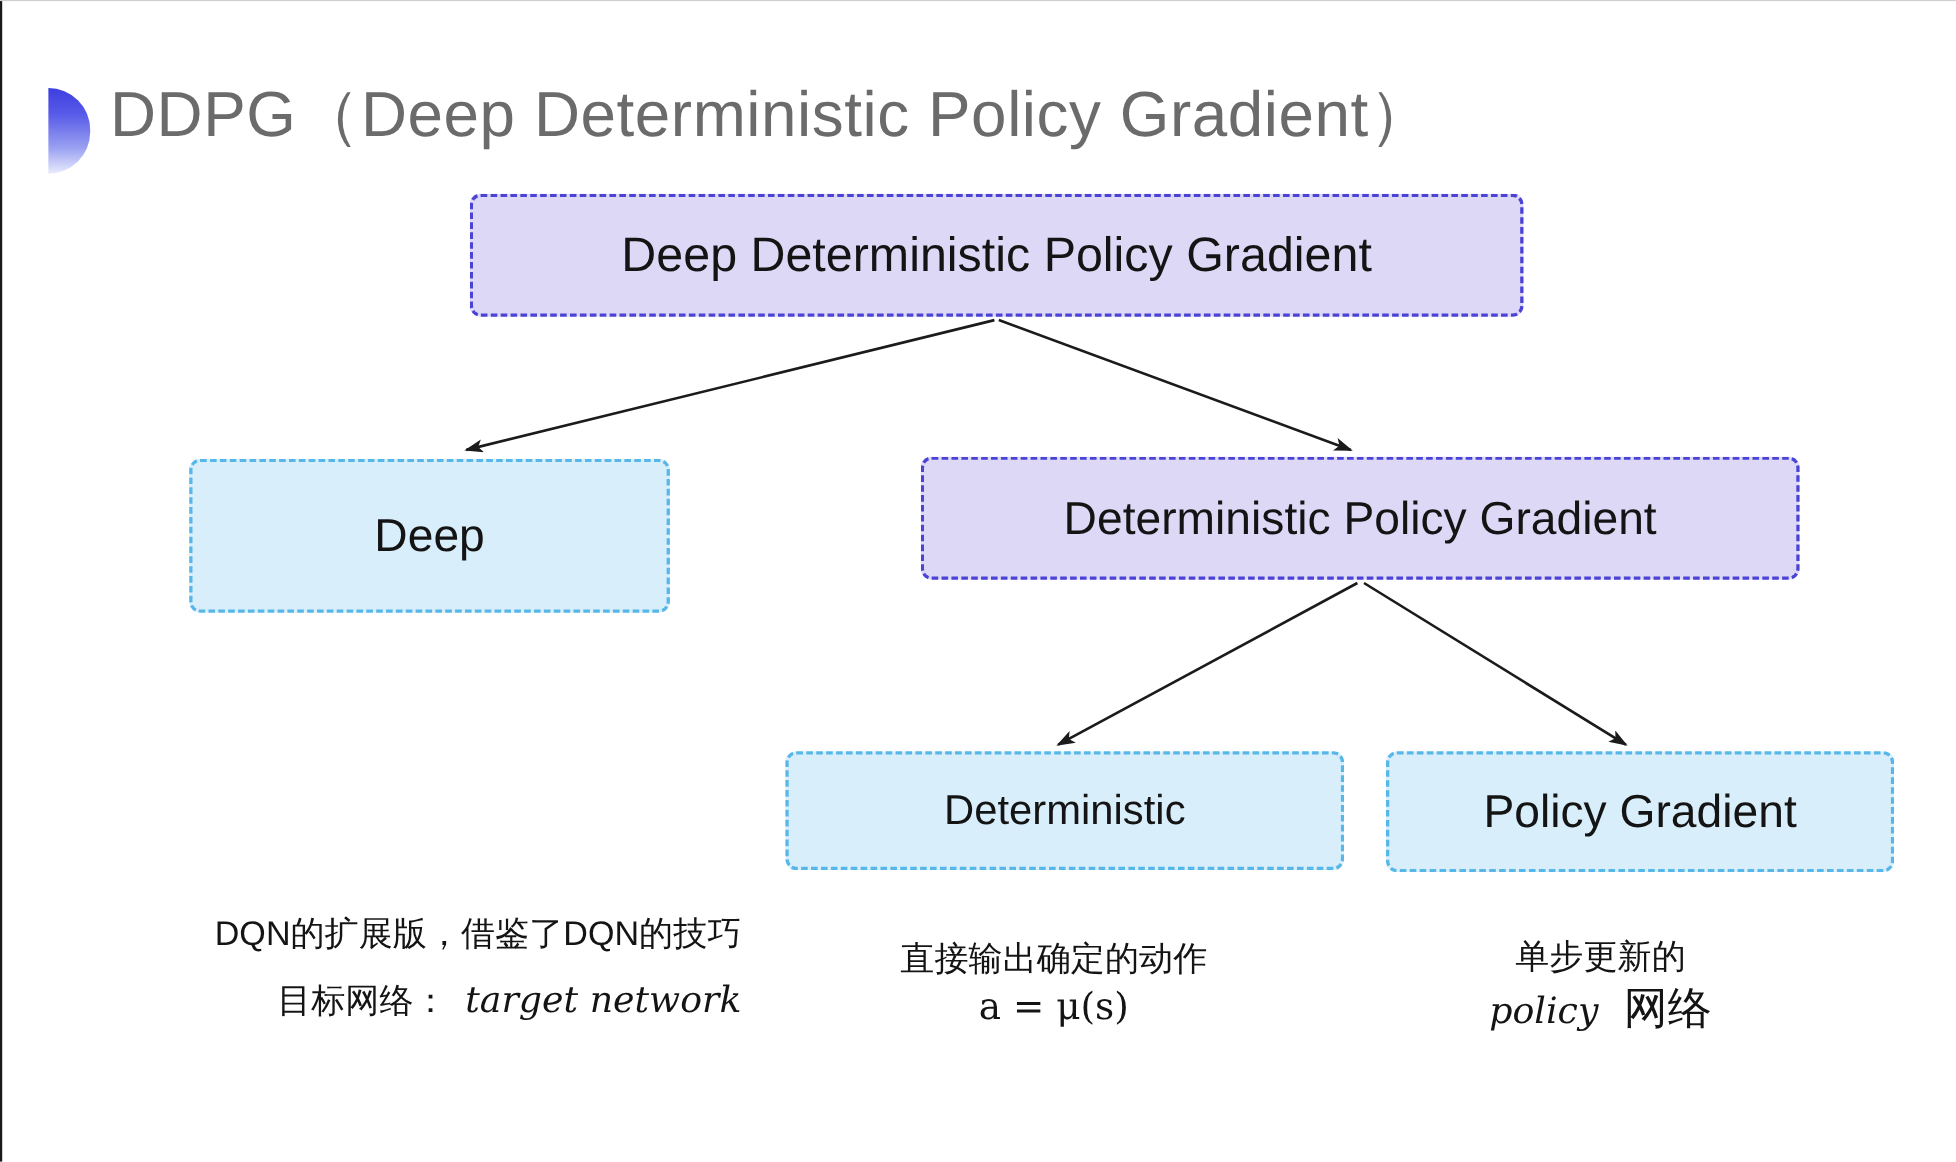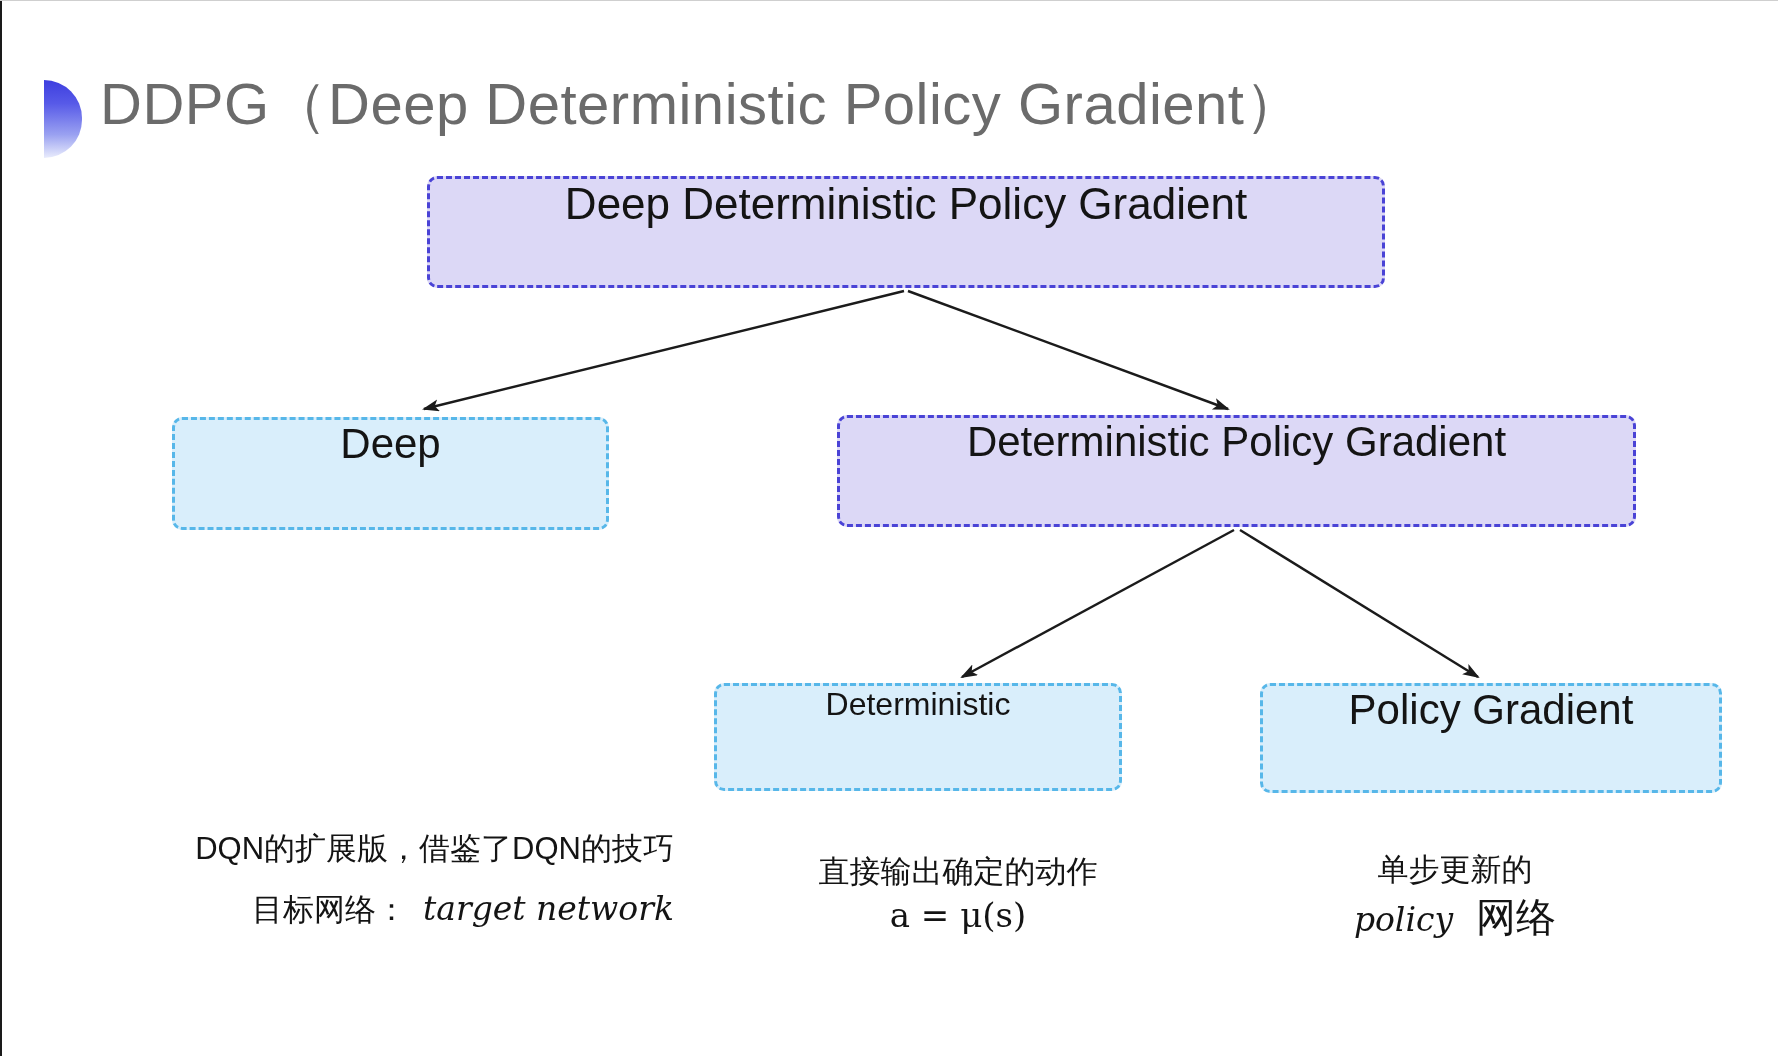--- a/index.html
+++ b/index.html
@@ -39,38 +39,38 @@
   }
 
   
   .arrows { position: absolute; left: 0; top: 0; width: 1778px; height: 1056px; }
   .arrows line { stroke: var(--arrow-black, #1b1b1b); stroke-width: 2.4; }
   .arrows .head { fill: var(--arrow-black, #1b1b1b); }
 
   
   .node {
     position: absolute;
-    display: flex; align-items: flex-start; justify-content: center;
+    display: flex; align-items: center; justify-content: center;
     border-radius: 10px;
     box-sizing: border-box;
     font-weight: 500;
     white-space: nowrap;
   }
   .node.purple {
     background: var(--lavender-fill, #dcd8f6);
     border: 3px dashed var(--indigo-border, #4a43d6);
   }
   .node.cyan {
     background: var(--cyan-fill, #d9eefb);
     border: 3px dashed var(--cyan-border, #57b7e9);
   }
   .node-root          { left: 427px; top: 176px; width: 958px; height: 112px; font-size: 44px; }
-  .node-deep          { left: 172px; top: 417px; width: 437px; height: 113px; font-size: 42px; }
+  .node-deep          { left: 172px; top: 417px; width: 437px; height: 140px; font-size: 42px; }
   .node-dpg           { left: 837px; top: 415px; width: 799px; height: 112px; font-size: 42px; }
-  .node-deterministic { left: 714px; top: 683px; width: 408px; height: 108px; font-size: 32px; }
+  .node-deterministic { left: 714px; top: 683px; width: 508px; height: 108px; font-size: 38px; }
   .node-policy        { left: 1260px; top: 683px; width: 462px; height: 110px; font-size: 42px; }
 
   
   .note { position: absolute; text-align: center; color: var(--text-black, #141414); }
   .note-left   { left: 128px;  top: 833px; width: 546px; font-size: 31px; }
   .note-middle { left: 790px;  top: 856px; width: 336px; font-size: 31px; }
   .note-right  { left: 1330px; top: 854px; width: 250px; font-size: 31px; }
   .note .line { display: block; }
   .note-left .line { margin-bottom: 26px; line-height: 1.05; text-align: right; }
   .note-middle .line, .note-right .line { margin-bottom: 9px; line-height: 1.05; }

